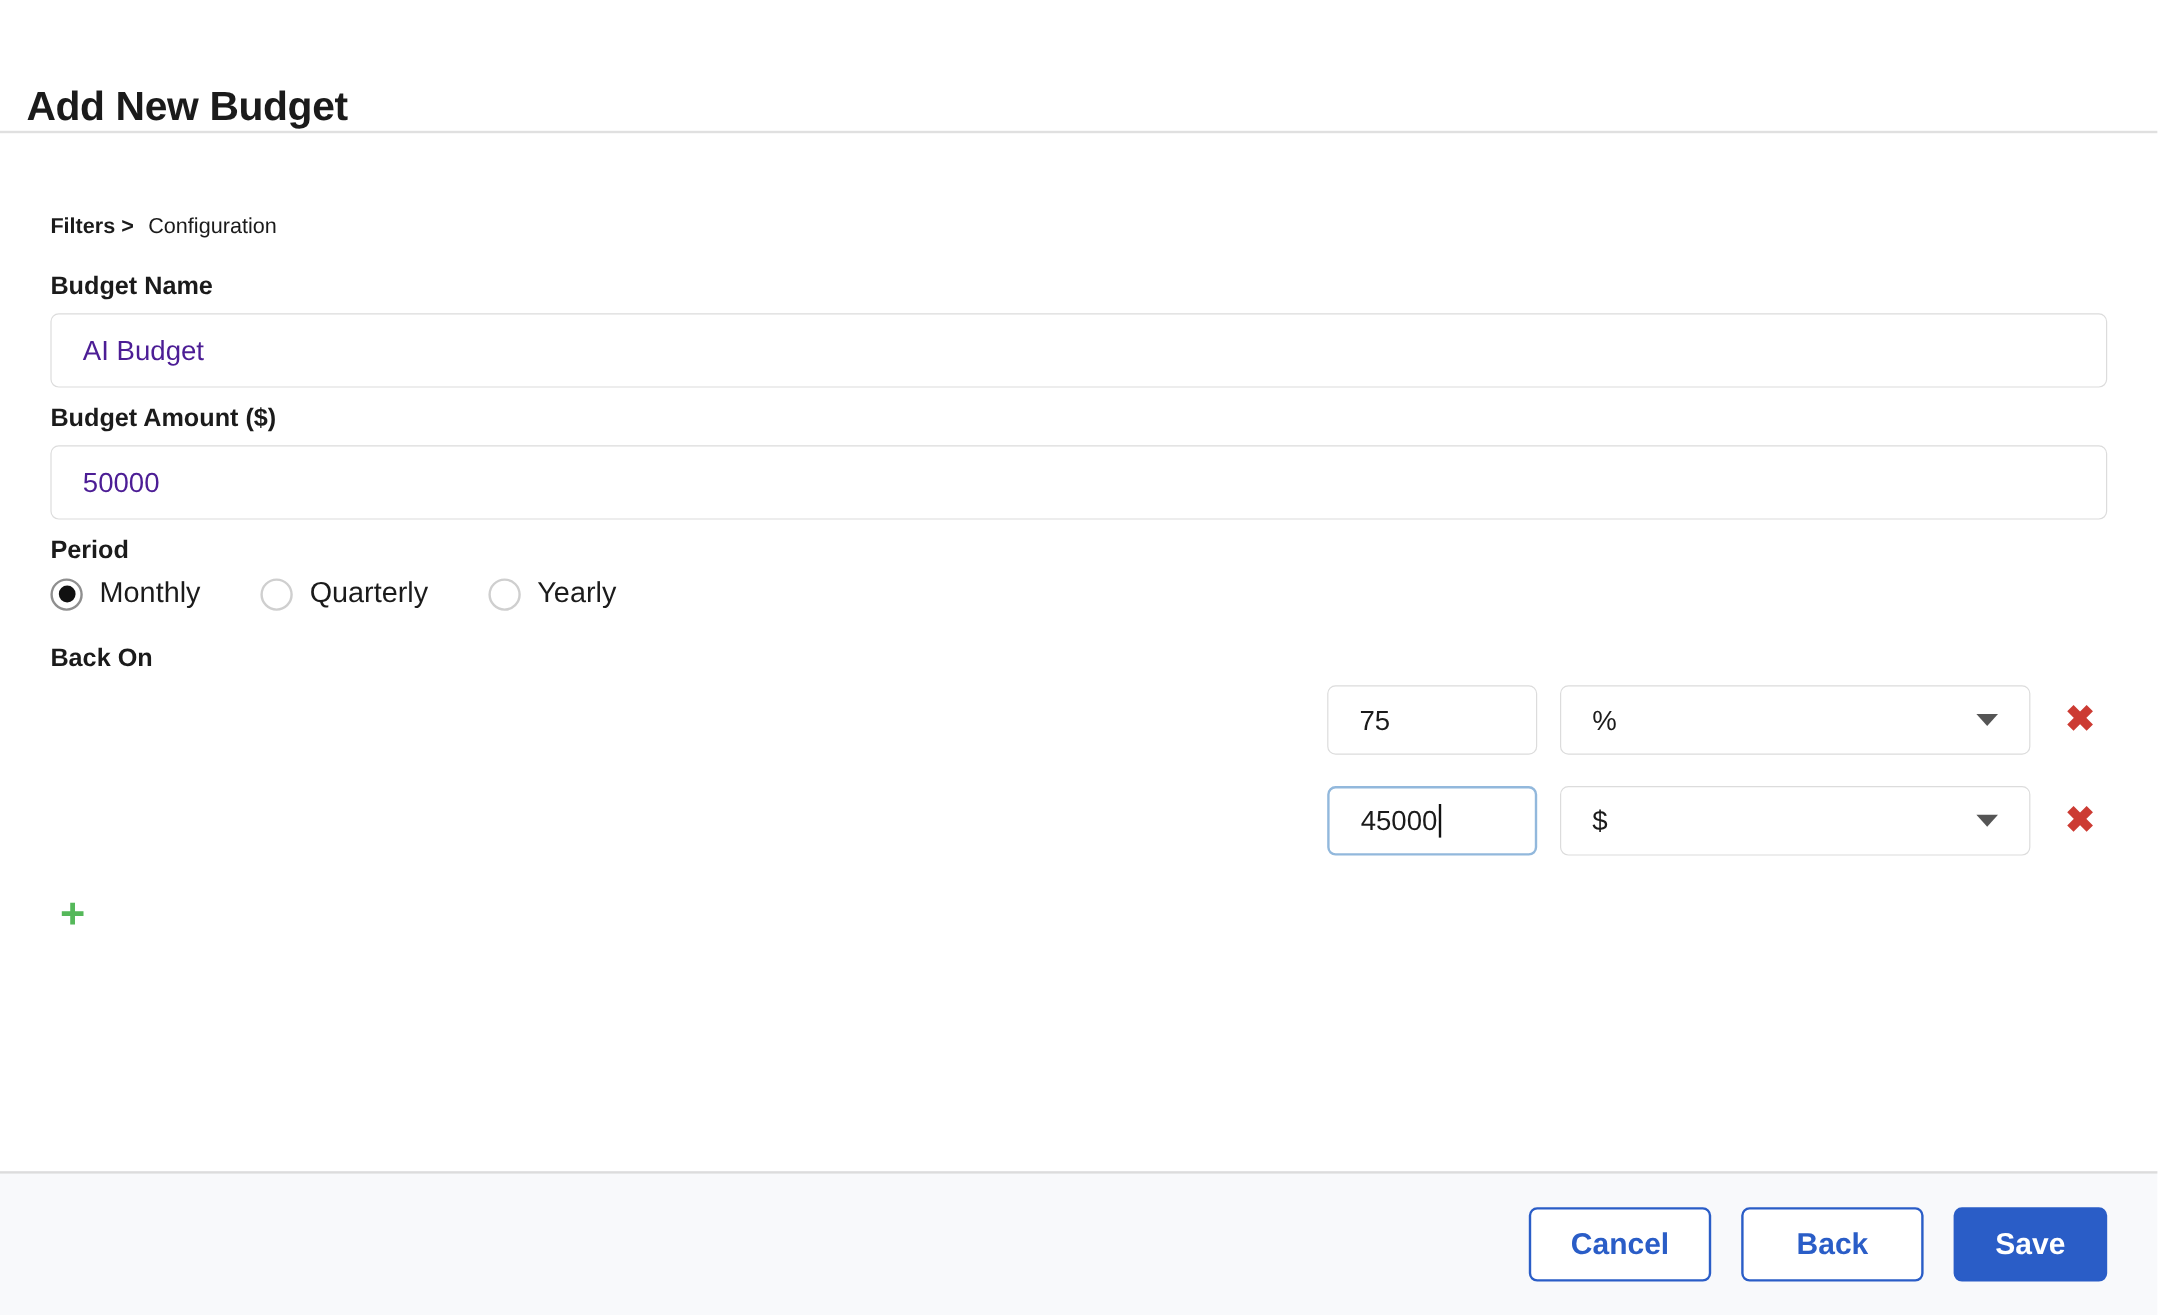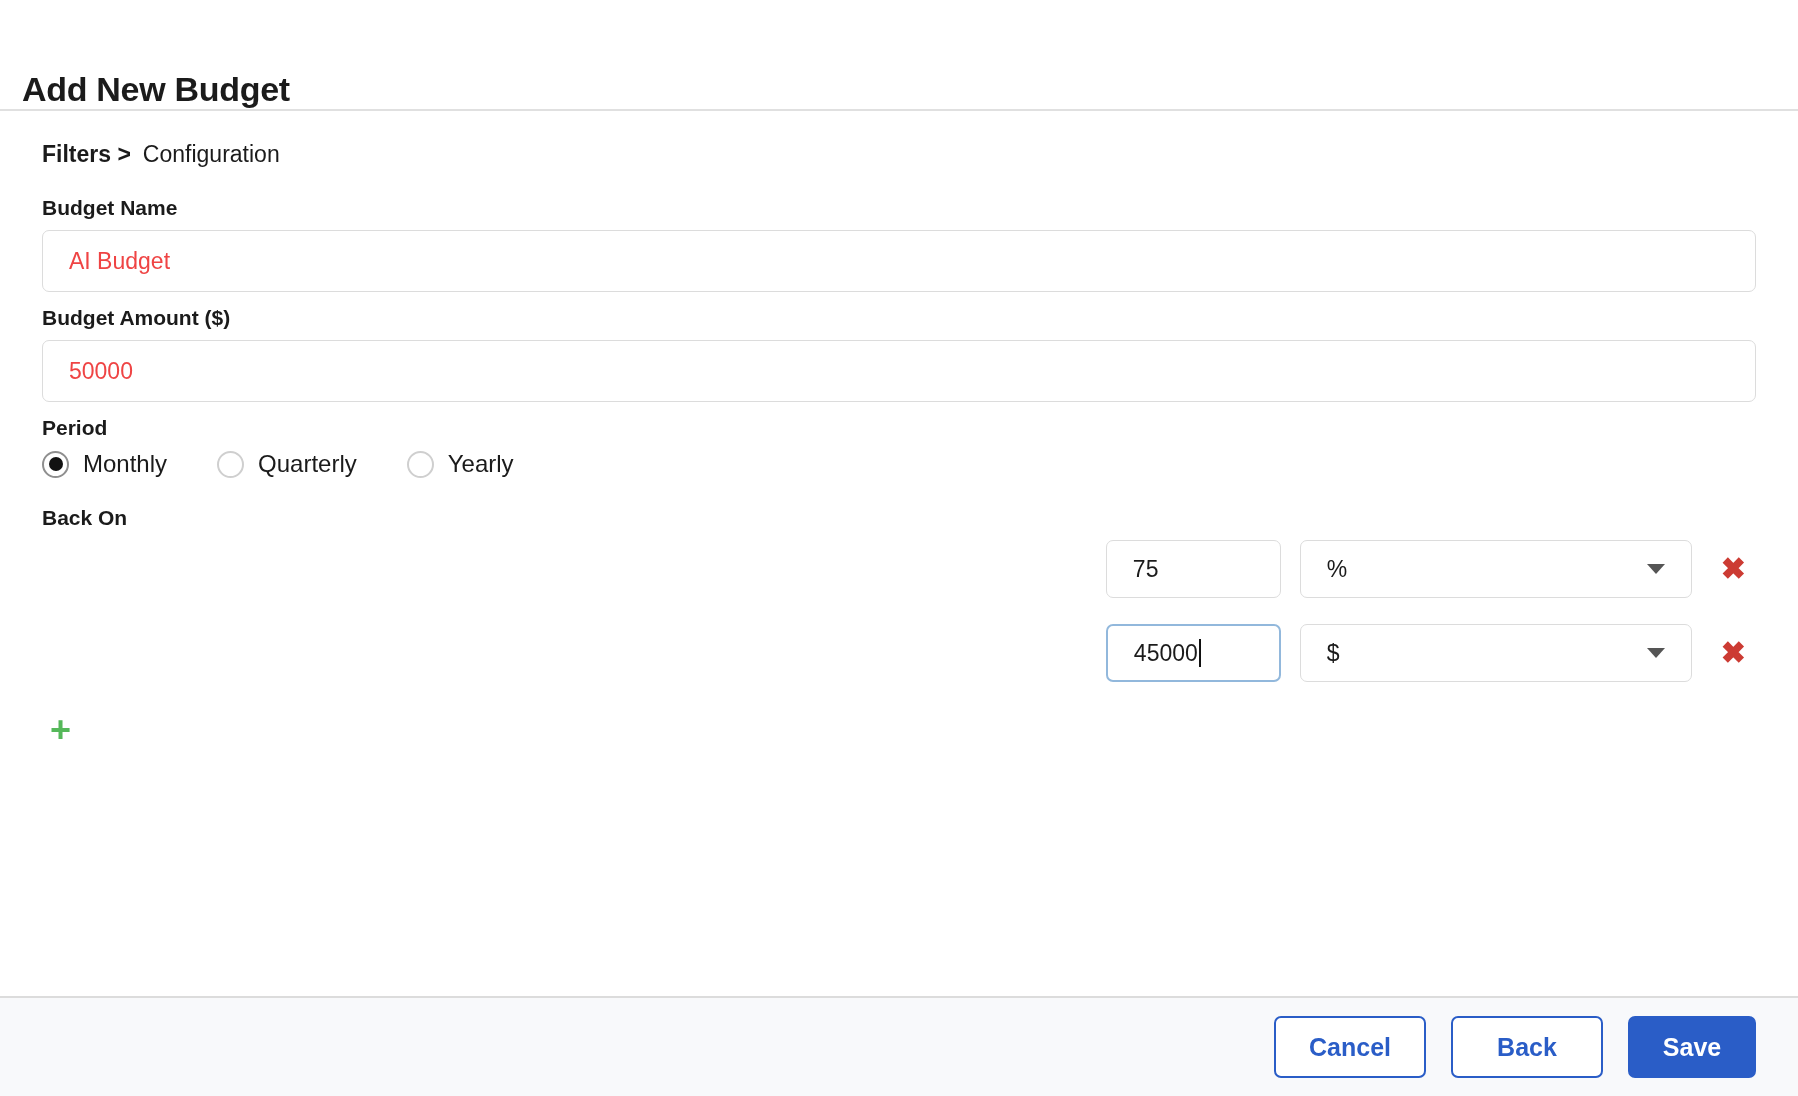--- a/index.html
+++ b/index.html
@@ -35,26 +35,27 @@
   }
 
   
   .form-body {
     padding: 30px 42px 0 42px;
     height: 853px;
     overflow: hidden;
   }
 
   .breadcrumb {
-    font-size: 23px;
+    font-size: 18px;
     margin-bottom: 28px;
     display: flex;
     align-items: baseline;
     gap: 12px;
     color: #1b1b1b;
+    margin-top: 37px;
   }
   .breadcrumb-step {
     font-weight: bold;
   }
   .breadcrumb-current {
     font-weight: normal;
   }
 
   .field-label {
     font-size: 21px;
@@ -65,21 +66,21 @@
   }
 
   .text-input {
     width: 100%;
     height: 62px;
     border: 1px solid #dcdcdc;
     border-radius: 7px;
     background: #ffffff;
     font-family: "Liberation Sans", sans-serif;
     font-size: 23px;
-    color: #ef4444;
+    color: #4c1d95;
     padding: 0 26px;
     outline: none;
     display: flex;
     align-items: center;
   }
 
   .field-group { margin-bottom: 14px; }
 
   
   .radio-row {
@@ -197,21 +198,21 @@
     margin-top: 4px;
     font-family: "Liberation Sans", sans-serif;
   }
 
   
   .page-footer {
     position: absolute;
     left: 0;
     right: 0;
     bottom: 0;
-    height: 100px;
+    height: 120px;
     background: #f8f9fb;
     border-top: 2px solid #dcdcdc;
     display: flex;
     align-items: center;
     justify-content: flex-end;
     padding: 0 42px;
     gap: 25px;
   }
   .btn {
     height: 62px;

